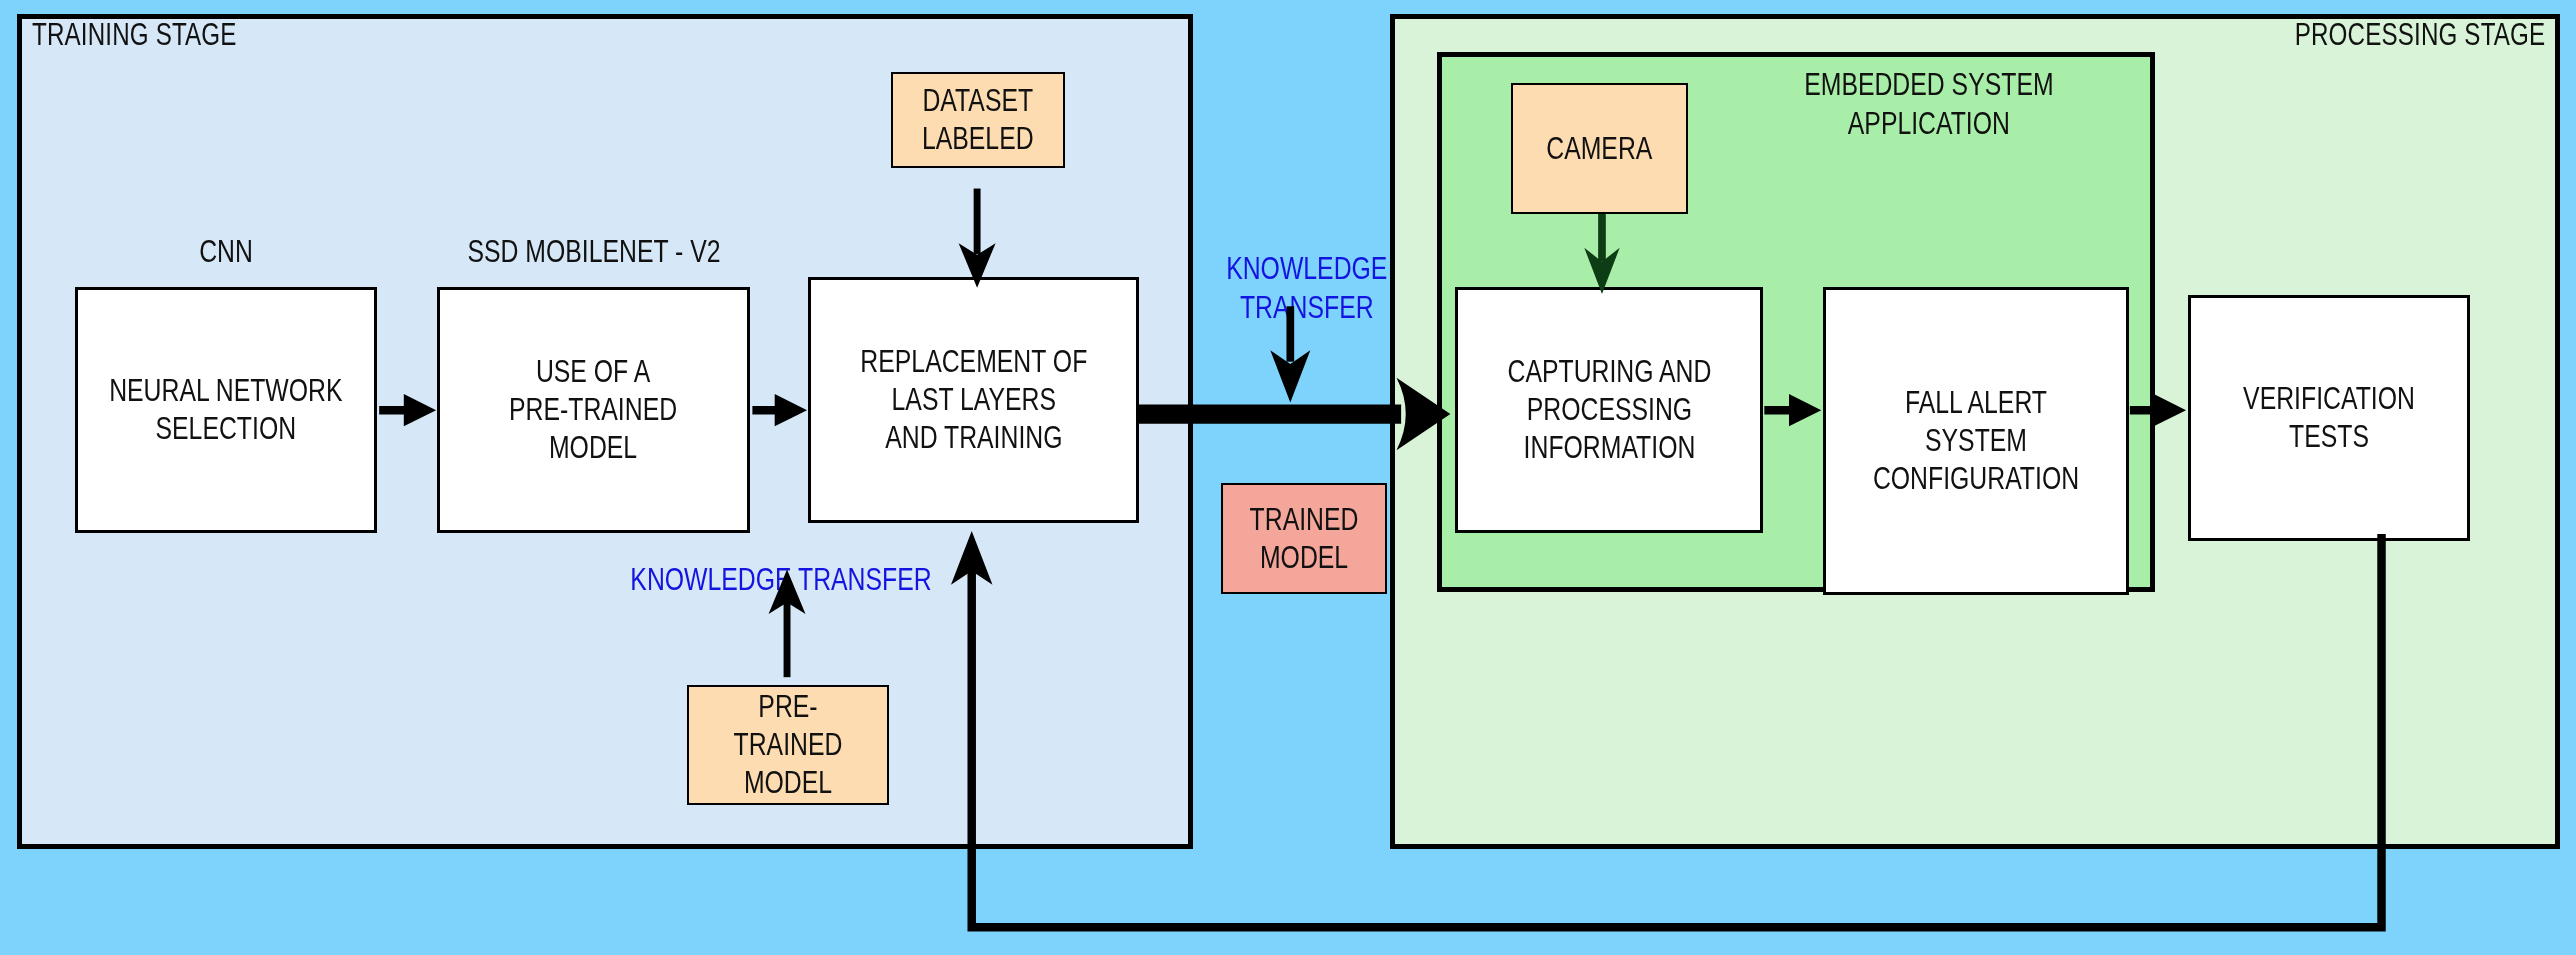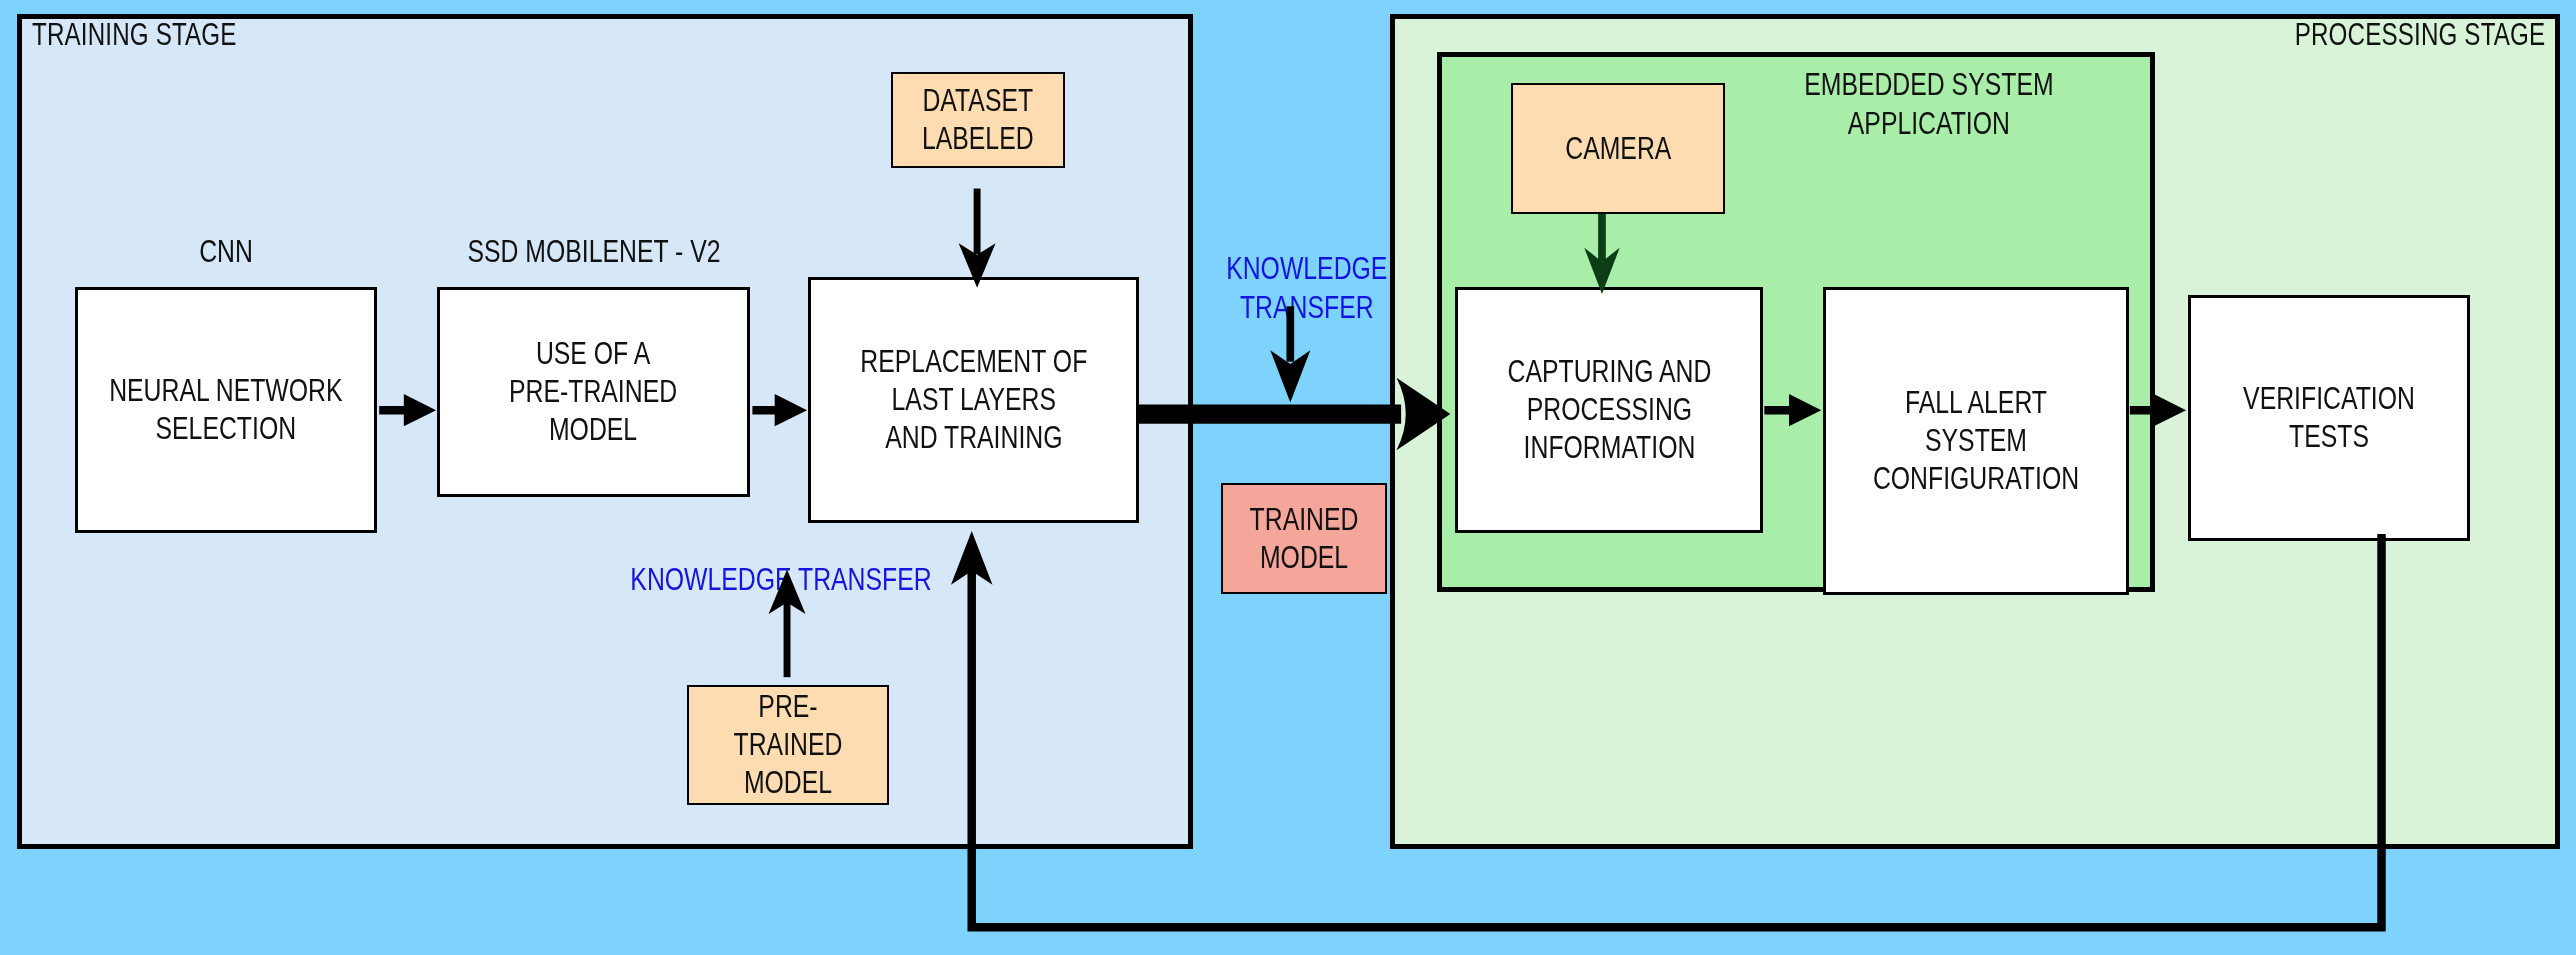--- a/index.html
+++ b/index.html
@@ -51,21 +51,21 @@
 
   <div class="cap" style="left:226px;top:234px;">CNN</div>
   <div class="cap" style="left:594px;top:234px;">SSD MOBILENET - V2</div>
   <div class="cap cap-blue" style="left:781px;top:562px;">KNOWLEDGE TRANSFER</div>
 
   <div class="node" style="left:75px;top:287px;width:302px;height:246px;">
     <span class="lbl">NEURAL NETWORK
 SELECTION</span>
   </div>
 
-  <div class="node" style="left:437px;top:287px;width:313px;height:210px;">
+  <div class="node" style="left:437px;top:287px;width:313px;height:246px;">
     <span class="lbl">USE OF A
 PRE-TRAINED
 MODEL</span>
   </div>
 
   <div class="node" style="left:808px;top:277px;width:331px;height:246px;">
     <span class="lbl">REPLACEMENT OF
 LAST LAYERS
 AND TRAINING</span>
   </div>
@@ -83,21 +83,21 @@
   <div class="kt-block" style="left:1206px;top:209px;width:192px;">
     <span>KNOWLEDGE
 TRANSFER</span>
   </div>
 
   <div class="node red" style="left:1211px;top:483px;width:166px;height:111px;margin-left:10px;">
     <span class="lbl">TRAINED
 MODEL</span>
   </div>
 
-  <div class="node orange" style="left:1511px;top:83px;width:214px;height:131px;">
+  <div class="node orange" style="left:1511px;top:83px;width:177px;height:131px;">
     <span class="lbl">CAMERA</span>
   </div>
 
   <div class="node" style="left:1455px;top:287px;width:308px;height:246px;">
     <span class="lbl">CAPTURING AND
 PROCESSING
 INFORMATION</span>
   </div>
 
   <div class="node" style="left:1823px;top:287px;width:306px;height:308px;">

